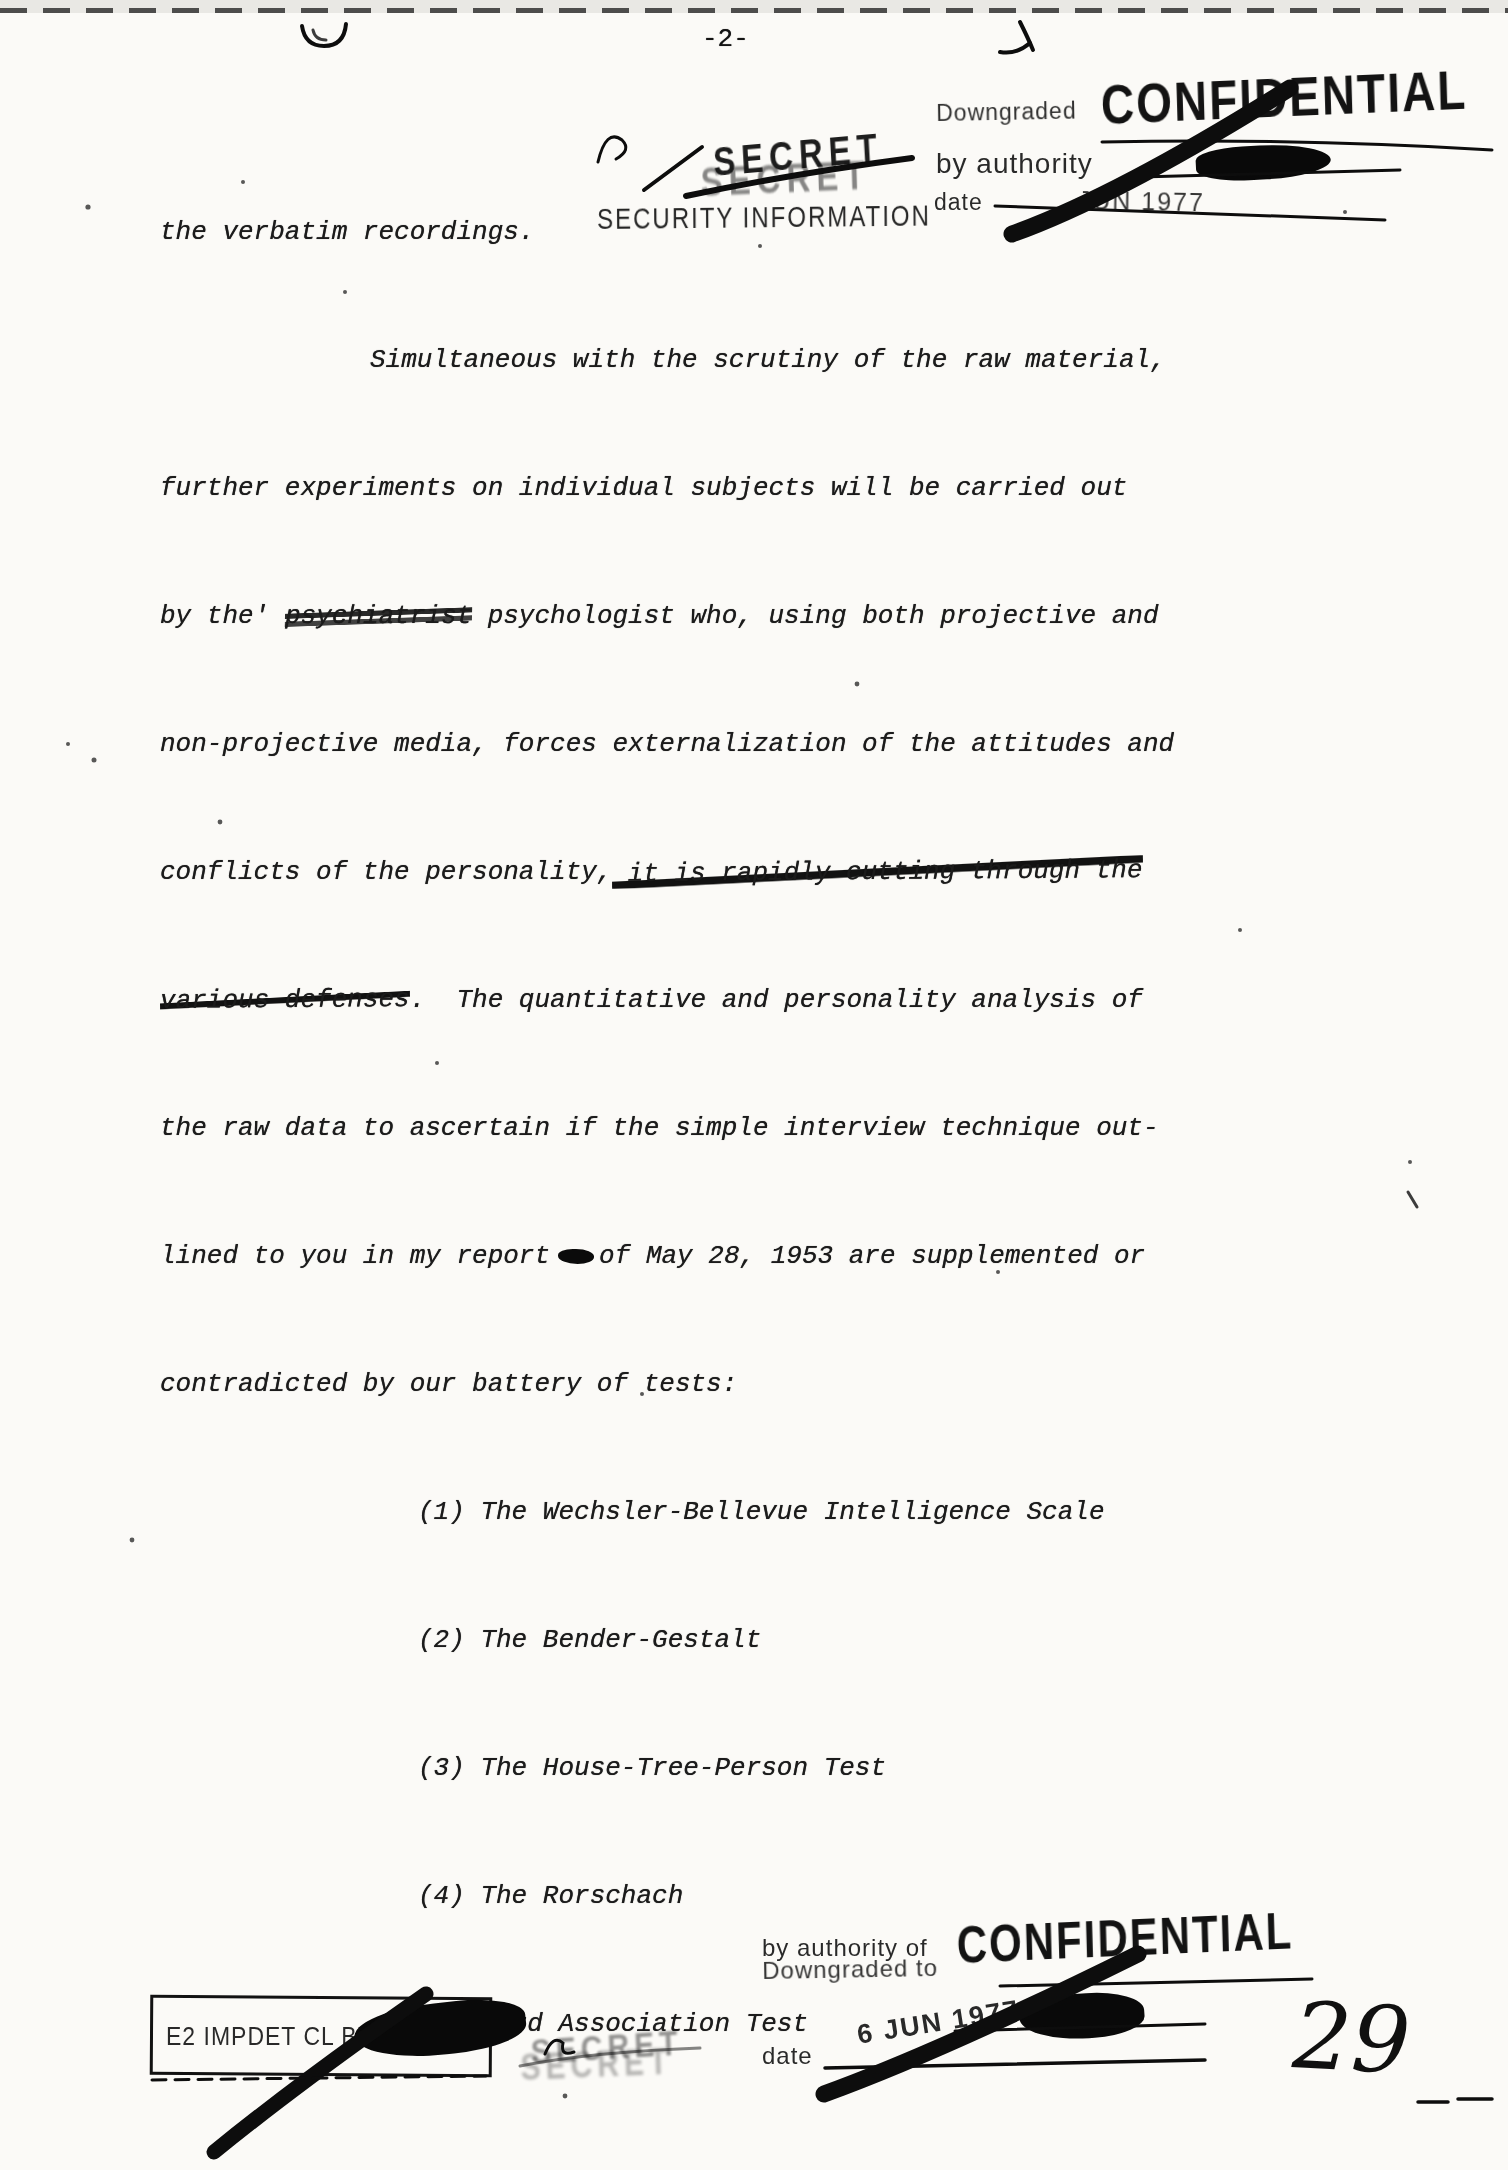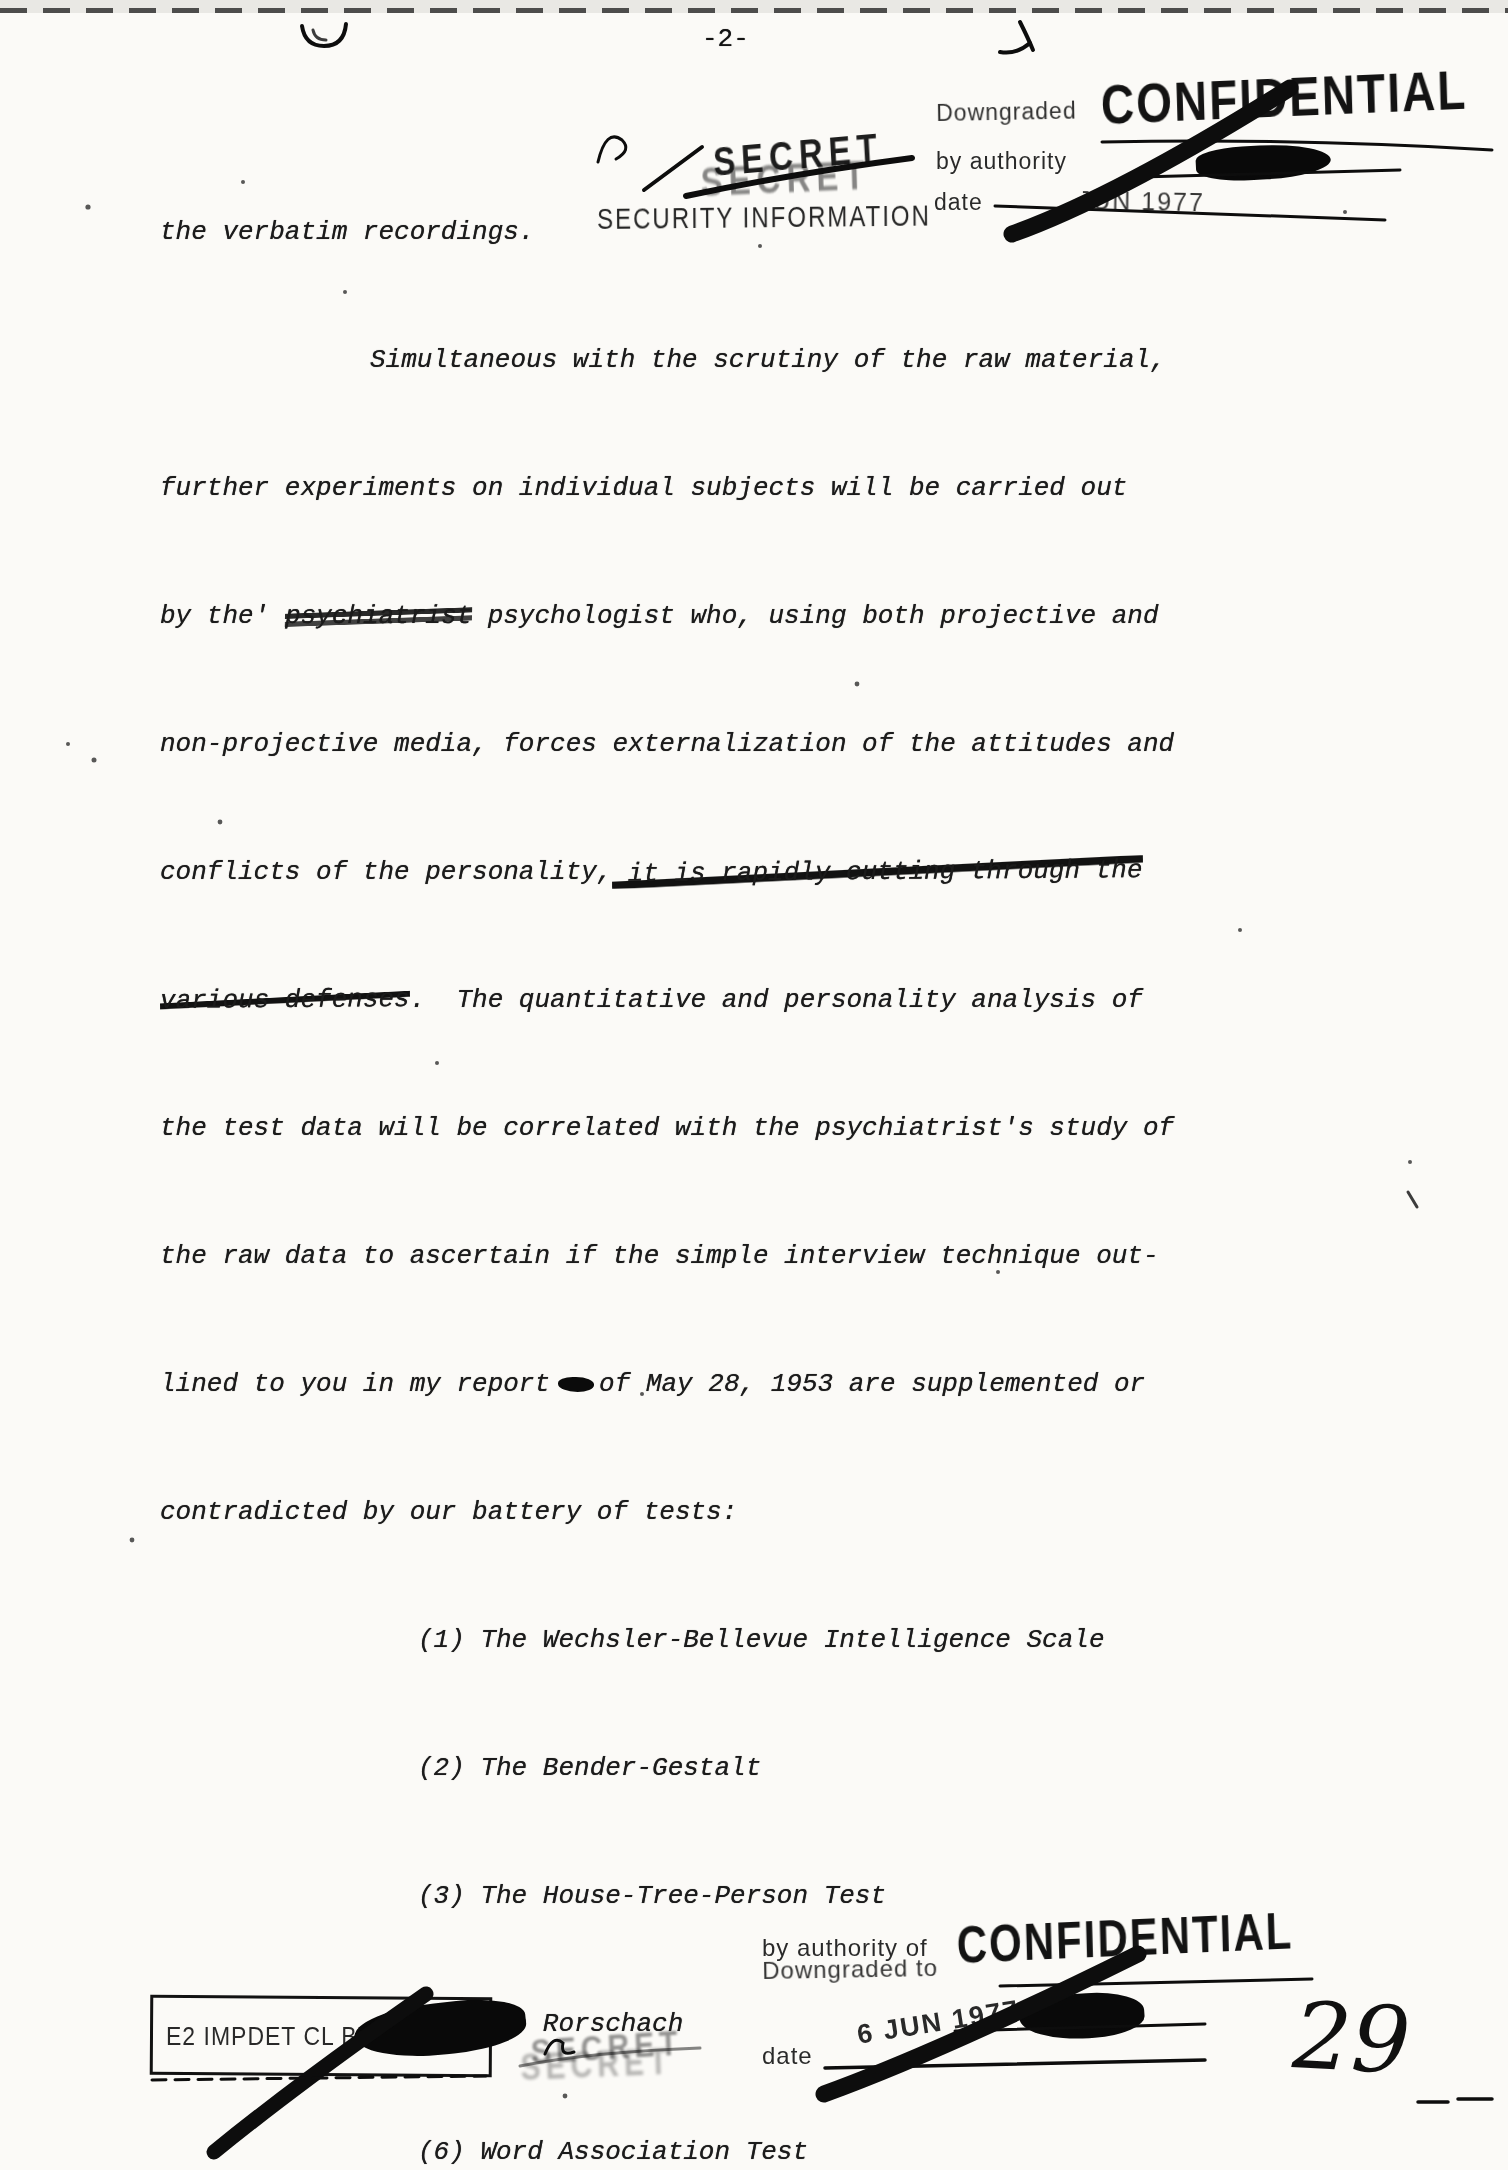--- a/index.html
+++ b/index.html
@@ -85,38 +85,37 @@
 <div class="page">
 
   <div class="scanbar">
     <div class="dashes"></div>
   </div>
 
   <span class="tw stamp" style="left:702px;top:24px;font-family:'Liberation Mono',monospace;">-2-</span>
 
   <span class="stamp rough" style="left:936px;top:100px;font-size:23px;letter-spacing:1px;transform:rotate(-1deg);opacity:.88;">Downgraded</span>
   <span class="stamp conf rough" style="left:1100px;top:72px;font-size:46px;transform:scaleY(1.2) rotate(-2deg);">CONFIDENTIAL</span>
-  <span class="stamp rough" style="left:936px;top:148px;font-size:23px;letter-spacing:1px;opacity:.9;">by authority</span>
+  <span class="stamp rough" style="left:936px;top:148px;font-size:28px;letter-spacing:1px;opacity:.9;">by authority</span>
   <span class="stamp rough" style="left:934px;top:189px;font-size:23px;letter-spacing:1px;opacity:.9;">date</span>
   <span class="stamp rough" style="left:1078px;top:186px;font-size:25px;letter-spacing:2px;transform:rotate(1deg);opacity:.85;">JUN 1977</span>
   <div class="blob" style="left:1195px;top:149px;width:135px;height:34px;border-radius:40% 60% 55% 45%;transform:rotate(-3deg);"></div>
 
   <span class="stamp rougher" style="left:700px;top:159px;font-size:33px;font-weight:700;letter-spacing:6px;transform:scaleY(1.25) rotate(-2deg);opacity:.5;">SECRET</span>
   <span class="stamp rough" style="left:712px;top:139px;font-size:33px;font-weight:700;letter-spacing:6px;transform:scaleY(1.25) rotate(-4deg);opacity:.95;">SECRET</span>
   <span class="stamp rough" style="left:597px;top:203px;font-size:24px;letter-spacing:2px;transform:scaleY(1.2) rotate(-.5deg);opacity:.92;">SECURITY INFORMATION</span>
 
   <div class="body-text tw">
     <div class="line"><span>the verbatim recordings.</span></div>
     <div class="line indent"><span>Simultaneous with the scrutiny of the raw material,</span></div>
     <div class="line"><span>further experiments on individual subjects will be carried out</span></div>
     <div class="line"><span>by the' </span><span class="type-xed">psychiatrist</span><span> psychologist who, using both projective and</span></div>
     <div class="line"><span>non-projective media, forces externalization of the attitudes and</span></div>
     <div class="line"><span>conflicts of the personality,</span><span class="pen-strike"> it is rapidly cutting through the</span></div>
     <div class="line"><span class="pen-strike">various defenses</span><span>.  The quantitative and personality analysis of</span></div>
-    <div class="line"><span>the test data will be correlated with the psychiatrist's study of</span></div>
     <div class="line"><span>the raw data to ascertain if the simple interview technique out-</span></div>
     <div class="line"><span>lined to you in my report</span><span class="ink-blot"></span><span>of May 28, 1953 are supplemented or</span></div>
     <div class="line"><span>contradicted by our battery of tests:</span></div>
     <div class="line list"><span>(1) The Wechsler-Bellevue Intelligence Scale</span></div>
     <div class="line list"><span>(2) The Bender-Gestalt</span></div>
     <div class="line list"><span>(3) The House-Tree-Person Test</span></div>
     <div class="line list"><span>(4) The Rorschach</span></div>
     <div class="line list"><span>(6) Word Association Test</span></div>
     
     

